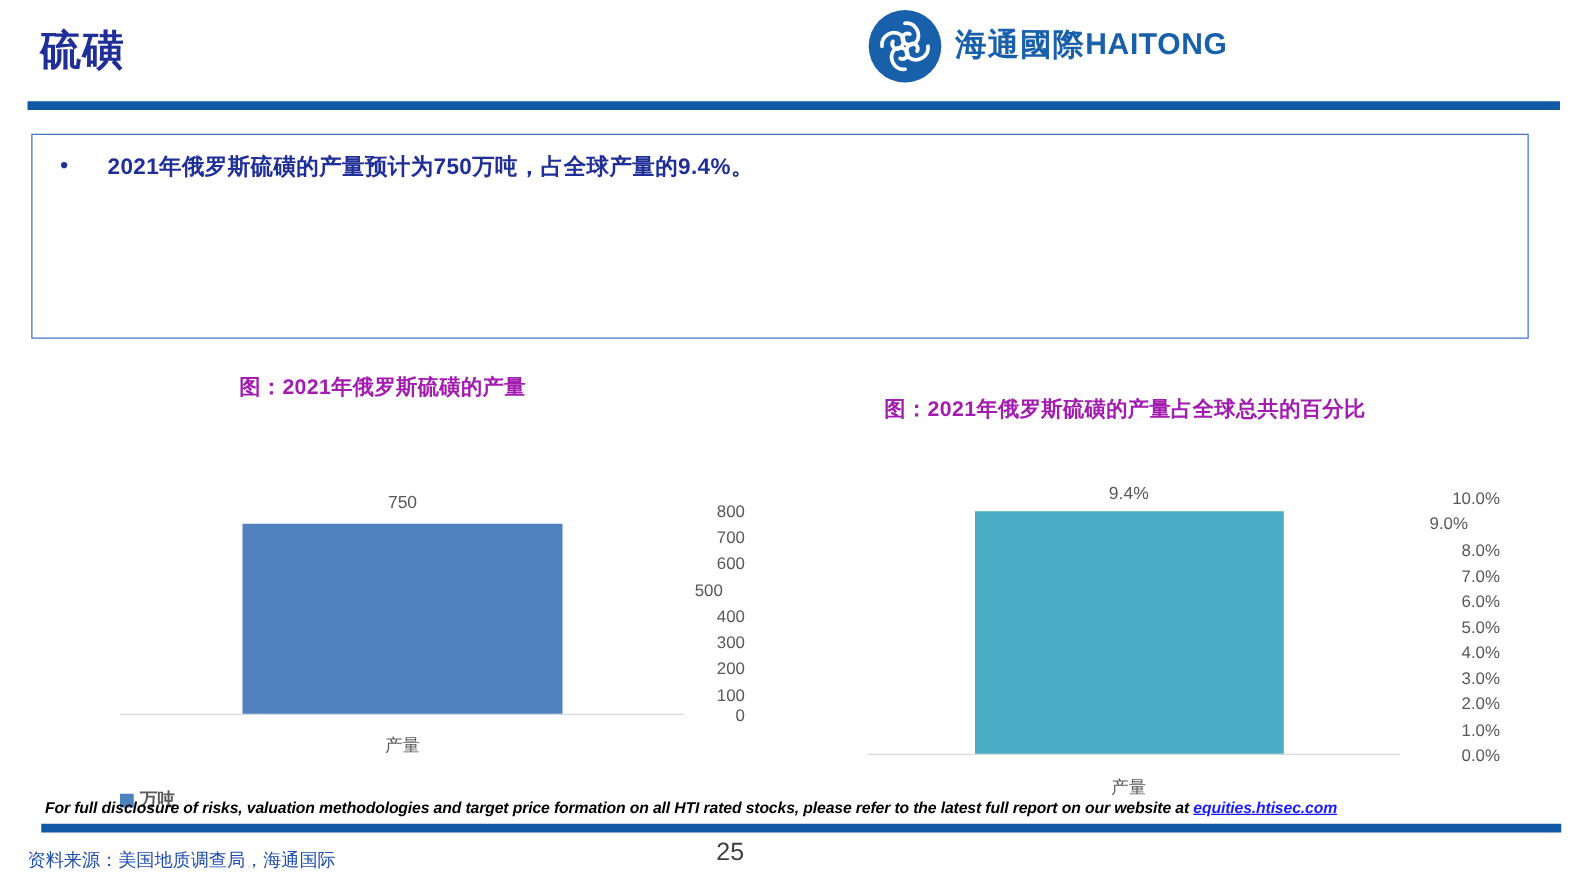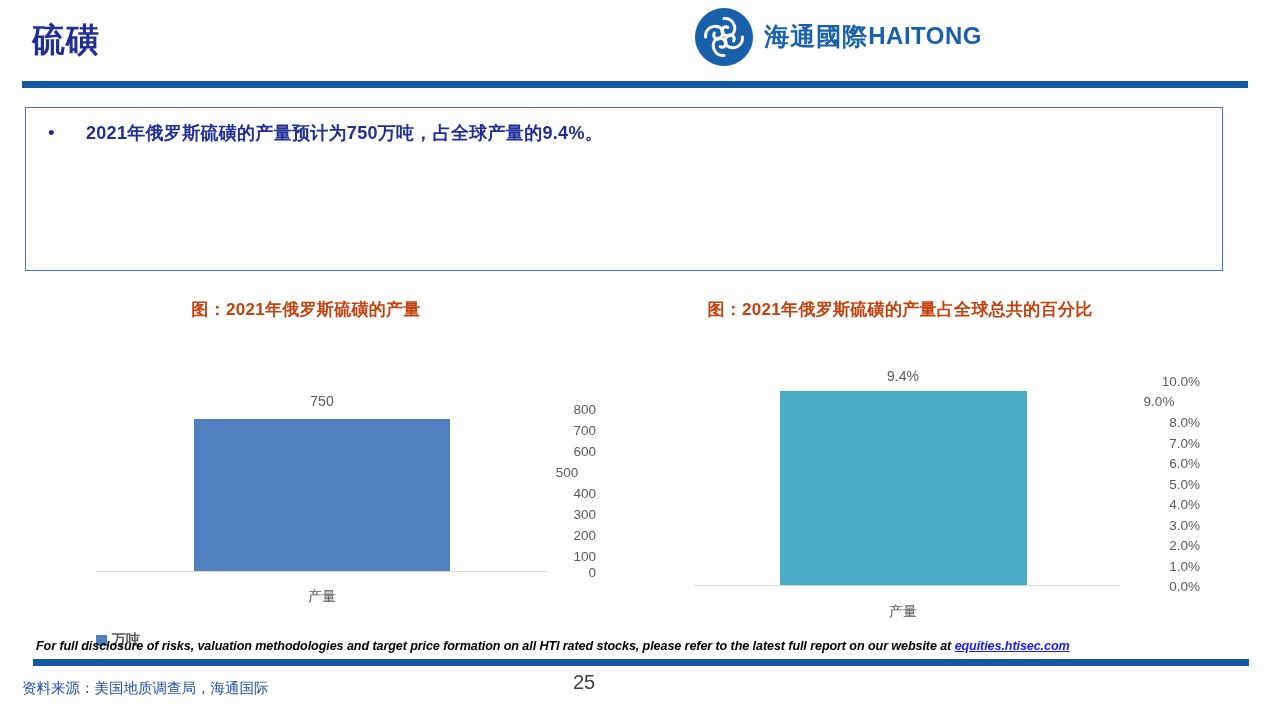--- a/index.html
+++ b/index.html
@@ -52,21 +52,21 @@
   }
   .bullet-text {
     font-size: 18px; font-weight: bold; color: #1f2f97;
     line-height: 30px; letter-spacing: 0.3px; padding-left: 20px;
   }
 
   
   .chart-panel { position: absolute; }
   .chart-title {
     text-align: center; font-size: 17px; font-weight: bold;
-    color: #c2410c; letter-spacing: 0.3px;
+    color: #a21caf; letter-spacing: 0.3px;
   }
   .plot {
     position: relative;
   }
   .ytick {
     position: absolute; right: 0; transform: translateY(-50%);
     font-size: 13.5px; color: #595959; text-align: right;
     white-space: nowrap;
   }
   .baseline {
@@ -167,21 +167,21 @@
 
       <div class="xlabel" style="left:296px; top:267px;">产量</div>
 
       <div class="legend" style="left:70px; top:310px;">
         <span class="legend-swatch" style="background:#4e81bd;"></span>
         <span>万吨</span>
       </div>
     </div>
   </div>
 
-  <div class="chart-panel" style="left:600px; top:298px; width:600px; height:340px;">
+  <div class="chart-panel" style="left:600px; top:316px; width:600px; height:340px;">
     <div class="chart-title" style="width:600px;">图：2021年俄罗斯硫磺的产量占全球总共的百分比</div>
 
     <div class="plot" style="left:0; top:0; width:600px; height:300px;">
 
       <div class="ytick" style="top:60px; width:82px;">10.0%</div>
       <div class="ytick" style="top:80px; width:82px;text-align:center;">9.0%</div>
       <div class="ytick" style="top:101px; width:82px;">8.0%</div>
       <div class="ytick" style="top:122px; width:82px;">7.0%</div>
       <div class="ytick" style="top:142px; width:82px;">6.0%</div>
       <div class="ytick" style="top:163px; width:82px;">5.0%</div>

